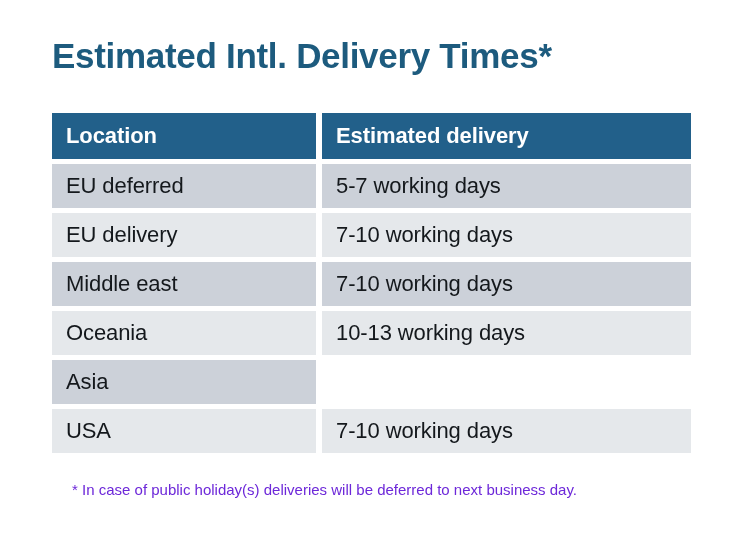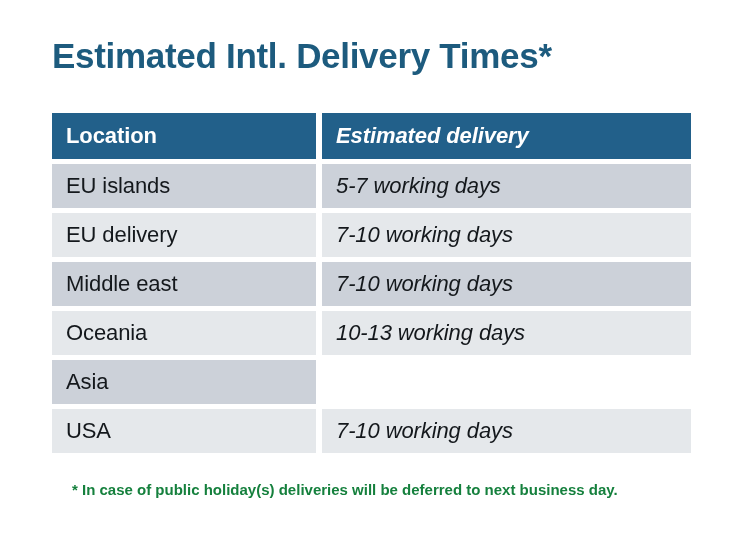--- a/index.html
+++ b/index.html
@@ -55,21 +55,20 @@
   }
 
   .col-location {
     width: 264px;
     flex: 0 0 264px;
   }
 
   .col-delivery {
     width: 369px;
     flex: 0 0 369px;
-    font-style: italic;
   }
 
   .header-row .cell {
     height: 46px;
     background: #22608a;
     color: #ffffff;
     font-size: 22px;
     font-weight: 700;
     letter-spacing: -0.1px;
   }
@@ -88,41 +87,41 @@
 
   .body-row.shade-light .cell {
     background: #e5e8eb;
   }
 
   .table-footnote {
     position: absolute;
     left: 72px;
     top: 481px;
     font-size: 15px;
-    font-weight: 700;
-    color: #15803d;
+    font-weight: 400;
+    color: #6d28d9;
     white-space: nowrap;
   }
 </style>
 </head>
 <body>
 
 <div class="page">
 
   <div class="page-title">Estimated Intl. Delivery Times*</div>
 
   <div class="delivery-table">
 
     <div class="table-row header-row">
       <div class="cell col-location">Location</div>
       <div class="cell col-delivery">Estimated delivery</div>
     </div>
 
     <div class="table-row body-row shade-dark">
-      <div class="cell col-location">EU islands</div>
+      <div class="cell col-location">EU deferred</div>
       <div class="cell col-delivery">5-7 working days</div>
     </div>
 
     <div class="table-row body-row shade-light">
       <div class="cell col-location">EU delivery</div>
       <div class="cell col-delivery">7-10 working days</div>
     </div>
 
     <div class="table-row body-row shade-dark">
       <div class="cell col-location">Middle east</div>

